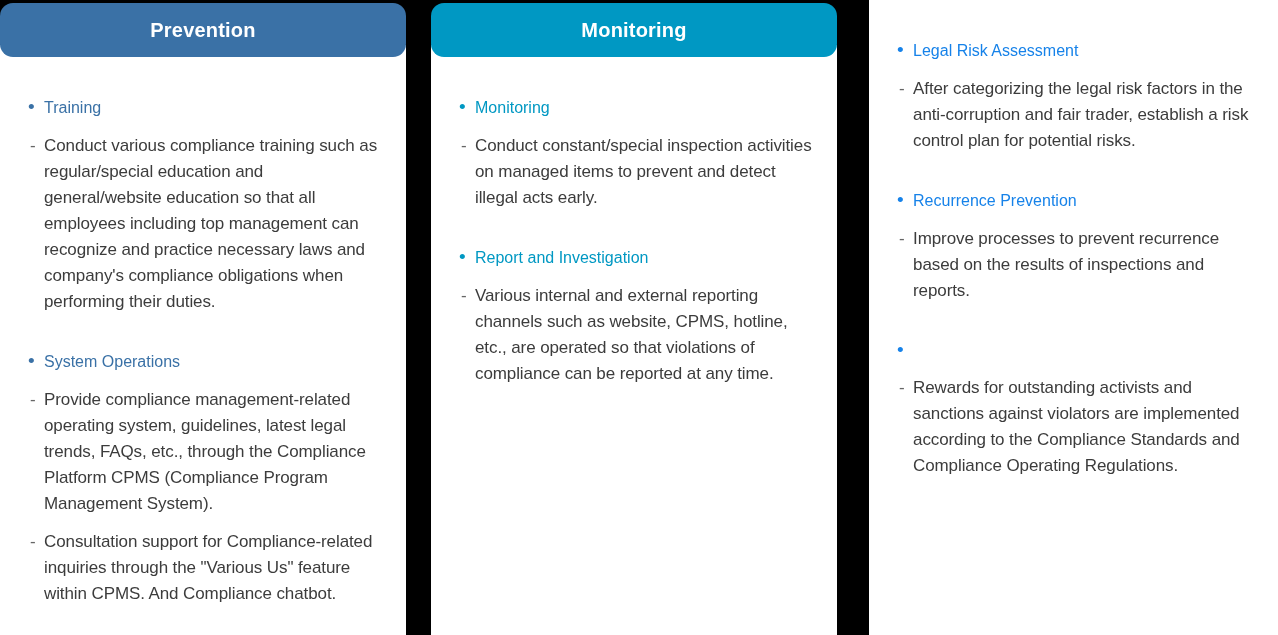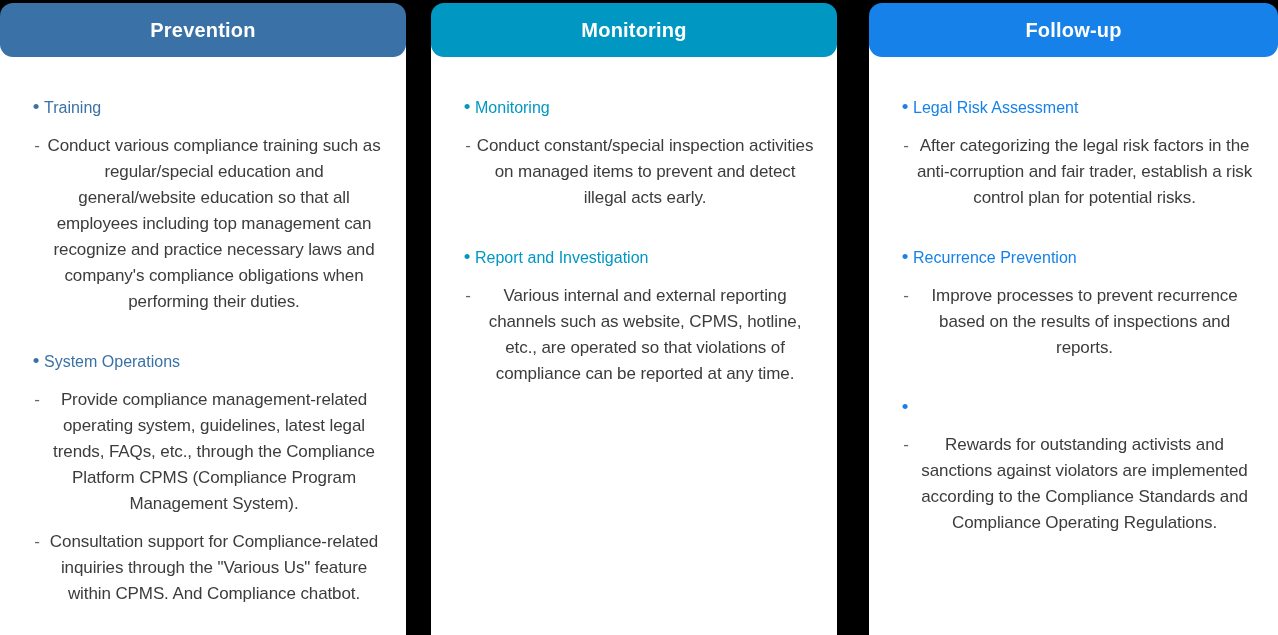--- a/index.html
+++ b/index.html
@@ -2,21 +2,21 @@
 <html><head>
 <meta charset="utf-8">
 <style>
   html, body { margin: 0; padding: 0; }
   body {
     width: 1278px; height: 635px;
     background: var(--bg, #000);
     overflow: hidden;
     font-family: "Liberation Sans", sans-serif;
   }
-  .board { display: flex; height: 635px; text-align: center; }
+  .board { display: flex; height: 635px; }
   .column { display: flex; flex-direction: column; height: 100%; }
   .col-0 { width: 410px; margin-right: 25px; }
   .col-1 { width: 410px; margin-right: 32px; }
   .col-2 { width: 413px; }
   .column-header {
     height: 54px; margin-top: 3px;
     border-radius: 13px;
     background: var(--accent);
     display: flex; align-items: center; justify-content: center;
     position: relative; z-index: 1;
@@ -121,23 +121,20 @@
     <div class="paragraphs">
             <div class="para">
     <span class="dash">-</span>
     <span class="para-text">Various internal and external reporting channels such as website, CPMS, hotline, etc., are operated so that violations of compliance can be reported at any time.</span>
   </div>
           </div>
   </div>
       </div>
   </section>
     <section class="column col-2" style="--accent: #1682E9;">
-    <header class="column-header">
-      <span class="column-title">Follow-up</span>
-    </header>
     <div class="column-body">
         <div class="item">
     <div class="item-heading">
       <span class="bullet">•</span>
       <span class="heading-label">Legal Risk Assessment</span>
     </div>
     <div class="paragraphs">
             <div class="para">
     <span class="dash">-</span>
     <span class="para-text">After categorizing the legal risk factors in the anti-corruption and fair trader, establish a risk control plan for potential risks.</span>

